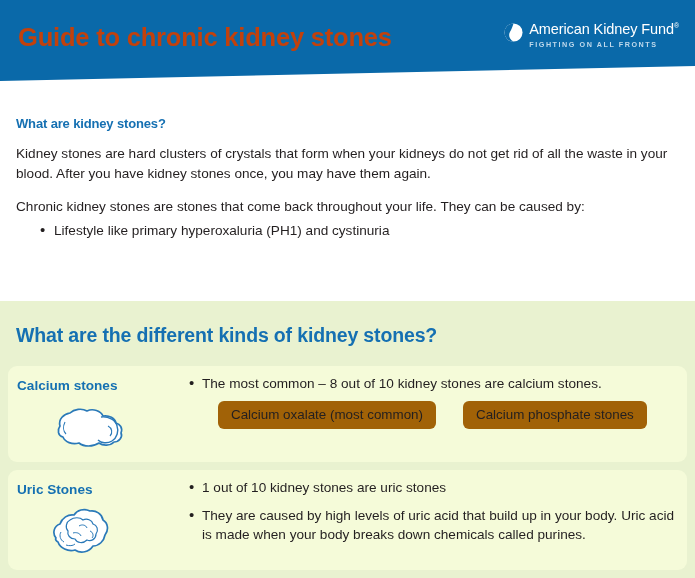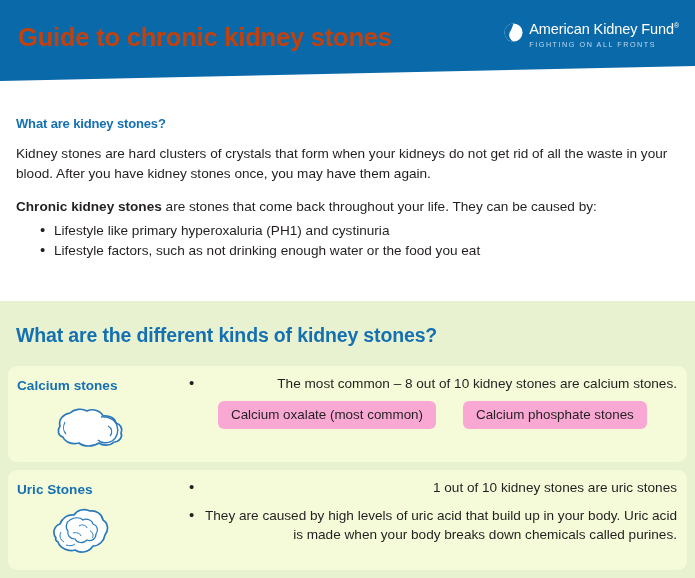--- a/index.html
+++ b/index.html
@@ -68,21 +68,21 @@
     position: relative;
   }
   .logo-reg {
     font-size: 7px;
     vertical-align: super;
   }
   .logo-tag {
     color: #bfd9ec;
     font-size: 7.2px;
     letter-spacing: 1.55px;
-    font-weight: 400;
+    font-weight: 700;
     margin-top: 4px;
     white-space: nowrap;
   }
 
   
   .intro {
     padding: 0 16px;
   }
   .h2-blue {
     color: #1570b2;
@@ -90,21 +90,21 @@
     font-weight: bold;
     margin: 28px 0 0 0;
     letter-spacing: -0.15px;
   }
   .para {
     color: #231f20;
     font-size: 13.6px;
     line-height: 20px;
     margin: 13px 0 0 0;
   }
-  .para b { font-weight: bold; }
+  .para b { font-weight: normal; }
 
   .bullets {
     list-style: none;
     margin: 4px 0 0 0;
     padding: 0 0 0 24px;
   }
   .bullets li {
     position: relative;
     color: #231f20;
     font-size: 13.6px;
@@ -176,39 +176,38 @@
     margin: 0;
     padding: 0;
   }
   .stone-bullets li {
     position: relative;
     color: #231f20;
     font-size: 13.6px;
     line-height: 19px;
     padding-left: 13px;
     margin-top: 9px;
-    text-align: right;
   }
   .stone-bullets li:first-child { margin-top: 0; }
   .stone-bullets li::before {
     content: "\2022";
     position: absolute;
     left: 0;
     top: -1px;
     font-size: 15px;
     color: #231f20;
   }
 
   .pill-row {
     display: flex;
     gap: 27px;
     margin: 8px 0 0 29px;
   }
   .pill {
-    background: #f9a8d4;
+    background: #a16207;
     border-radius: 6px;
     padding: 5px 13px 6px 13px;
     color: #231f20;
     font-size: 13.4px;
     line-height: 17px;
     white-space: nowrap;
   }
 </style>
 </head>
 <body>
@@ -232,21 +231,20 @@
 
 <div class="intro">
   <h2 class="h2-blue">What are kidney stones?</h2>
 
   <p class="para">Kidney stones are hard clusters of crystals that form when your kidneys do not get rid of all the waste in your blood. After you have kidney stones once, you may have them again.</p>
 
   <p class="para"><b>Chronic kidney stones</b><span> are stones that come back throughout your life. They can be caused by:</span></p>
 
   <ul class="bullets">
     <li>Lifestyle like primary hyperoxaluria (PH1) and cystinuria</li>
-    <li>Lifestyle factors, such as not drinking enough water or the food you eat</li>
   </ul>
 </div>
 
 <div class="green-section">
   <h2 class="h2-green-head">What are the different kinds of kidney stones?</h2>
 
   <div class="stone-card calcium">
     <div class="stone-label">Calcium stones</div>
 
     <svg class="stone-icon calcium" width="86" height="48" viewBox="0 0 86 48">

